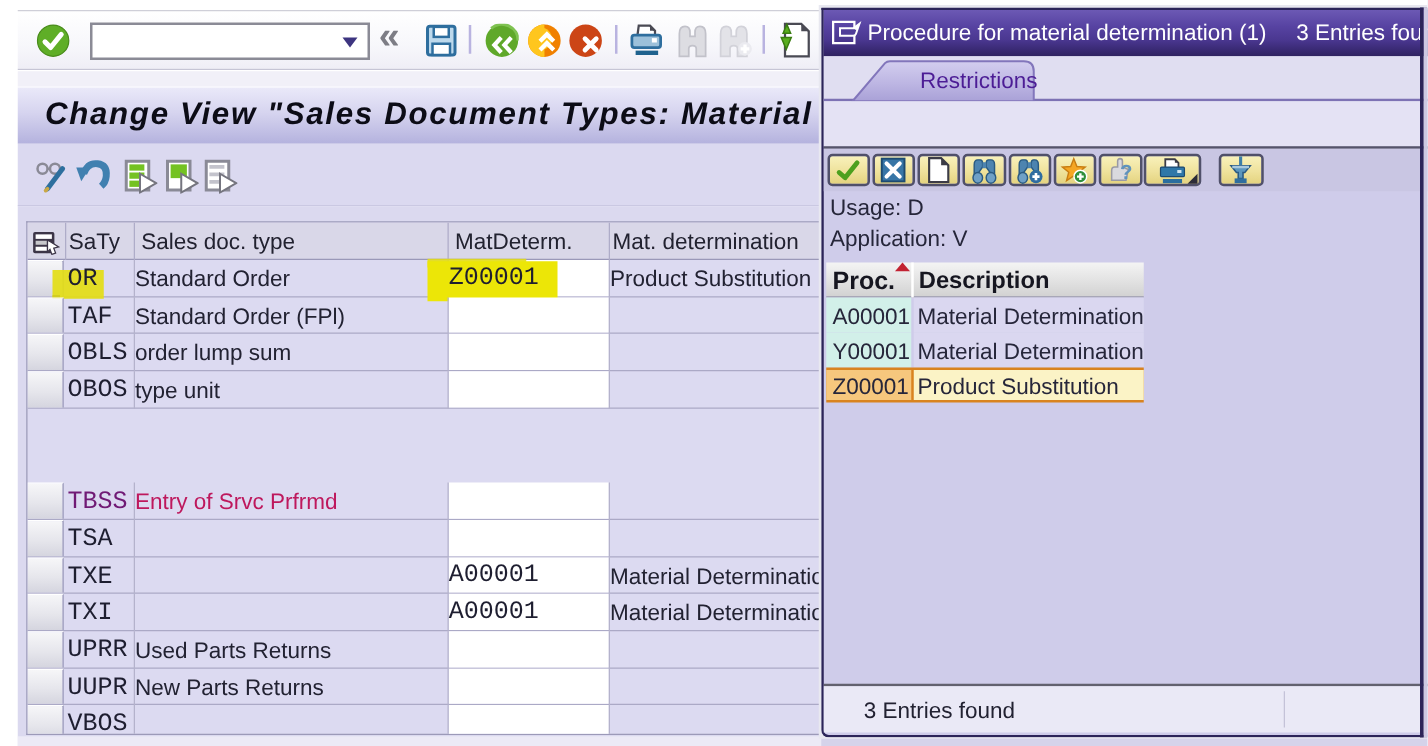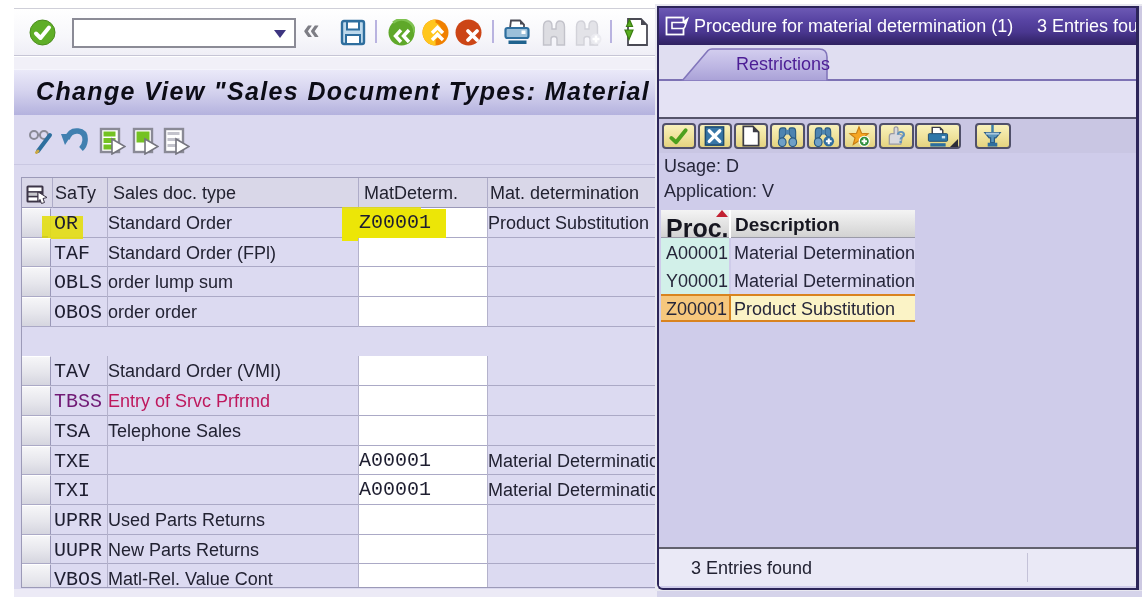--- a/index.html
+++ b/index.html
@@ -177,48 +177,38 @@
     <div class="abs mono" style="left:32px; top:4px; font-size:20px; color:#1e1e30;">OBLS</div>
     <div class="abs" style="left:86px; top:5px; font-size:18px; color:#222232;">order lump sum</div>
   </div>
   <div class="abs" style="left:0; top:119px; width:680px; height:30px; border-bottom:1px solid #aba9c6;">
     <div class="abs" style="left:0; top:0; width:29px; height:29px; background:linear-gradient(180deg,#f6f6f8 0%,#e6e6ec 55%,#d5d5df 100%); border-right:1px solid #9a98b8; border-top:1px solid #ffffff;"></div>
     <div class="abs" style="left:85px; top:0; width:1px; height:30px; background:#b4b2cc;"></div>
     <div class="abs" style="left:337px; top:0; width:128px; height:29px; background:#ffffff;"></div>
     <div class="abs" style="left:336px; top:0; width:1px; height:30px; background:#b4b2cc;"></div>
     <div class="abs" style="left:465px; top:0; width:1px; height:30px; background:#b4b2cc;"></div>
     <div class="abs mono" style="left:32px; top:4px; font-size:20px; color:#1e1e30;">OBOS</div>
-    <div class="abs" style="left:86px; top:5px; font-size:18px; color:#222232;">order order</div>
-  </div>
-  <div class="abs" style="left:0; top:178px; width:680px; height:30px; border-bottom:1px solid #aba9c6;">
-    <div class="abs" style="left:0; top:0; width:29px; height:29px; background:linear-gradient(180deg,#f6f6f8 0%,#e6e6ec 55%,#d5d5df 100%); border-right:1px solid #9a98b8; border-top:1px solid #ffffff;"></div>
-    <div class="abs" style="left:85px; top:0; width:1px; height:30px; background:#b4b2cc;"></div>
-    <div class="abs" style="left:337px; top:0; width:128px; height:29px; background:#ffffff;"></div>
-    <div class="abs" style="left:336px; top:0; width:1px; height:30px; background:#b4b2cc;"></div>
-    <div class="abs" style="left:465px; top:0; width:1px; height:30px; background:#b4b2cc;"></div>
-    <div class="abs mono" style="left:32px; top:4px; font-size:20px; color:#1e1e30;">TAV</div>
-    <div class="abs" style="left:86px; top:5px; font-size:18px; color:#222232;">Standard Order (VMI)</div>
+    <div class="abs" style="left:86px; top:5px; font-size:18px; color:#222232;">type unit</div>
   </div>
   <div class="abs" style="left:0; top:208px; width:680px; height:30px; border-bottom:1px solid #aba9c6;">
     <div class="abs" style="left:0; top:0; width:29px; height:29px; background:linear-gradient(180deg,#f6f6f8 0%,#e6e6ec 55%,#d5d5df 100%); border-right:1px solid #9a98b8; border-top:1px solid #ffffff;"></div>
     <div class="abs" style="left:85px; top:0; width:1px; height:30px; background:#b4b2cc;"></div>
     <div class="abs" style="left:337px; top:0; width:128px; height:29px; background:#ffffff;"></div>
     <div class="abs" style="left:336px; top:0; width:1px; height:30px; background:#b4b2cc;"></div>
     <div class="abs" style="left:465px; top:0; width:1px; height:30px; background:#b4b2cc;"></div>
     <div class="abs mono" style="left:32px; top:4px; font-size:20px; color:#701a75;">TBSS</div>
     <div class="abs" style="left:86px; top:5px; font-size:18px; color:#be185d;">Entry of Srvc Prfrmd</div>
   </div>
   <div class="abs" style="left:0; top:238px; width:680px; height:30px; border-bottom:1px solid #aba9c6;">
     <div class="abs" style="left:0; top:0; width:29px; height:29px; background:linear-gradient(180deg,#f6f6f8 0%,#e6e6ec 55%,#d5d5df 100%); border-right:1px solid #9a98b8; border-top:1px solid #ffffff;"></div>
     <div class="abs" style="left:85px; top:0; width:1px; height:30px; background:#b4b2cc;"></div>
     <div class="abs" style="left:337px; top:0; width:128px; height:29px; background:#ffffff;"></div>
     <div class="abs" style="left:336px; top:0; width:1px; height:30px; background:#b4b2cc;"></div>
     <div class="abs" style="left:465px; top:0; width:1px; height:30px; background:#b4b2cc;"></div>
     <div class="abs mono" style="left:32px; top:4px; font-size:20px; color:#1e1e30;">TSA</div>
-    <div class="abs" style="left:86px; top:5px; font-size:18px; color:#222232;">Telephone Sales</div>
   </div>
   <div class="abs" style="left:0; top:268px; width:680px; height:29px; border-bottom:1px solid #aba9c6;">
     <div class="abs" style="left:0; top:0; width:29px; height:28px; background:linear-gradient(180deg,#f6f6f8 0%,#e6e6ec 55%,#d5d5df 100%); border-right:1px solid #9a98b8; border-top:1px solid #ffffff;"></div>
     <div class="abs" style="left:85px; top:0; width:1px; height:29px; background:#b4b2cc;"></div>
     <div class="abs" style="left:337px; top:0; width:128px; height:28px; background:#ffffff;"></div>
     <div class="abs" style="left:336px; top:0; width:1px; height:29px; background:#b4b2cc;"></div>
     <div class="abs" style="left:465px; top:0; width:1px; height:29px; background:#b4b2cc;"></div>
     <div class="abs mono" style="left:32px; top:4px; font-size:20px; color:#1e1e30;">TXE</div>
     <div class="abs mono" style="left:337px; top:3px; font-size:20px; color:#1e1e30;">A00001</div>
     <div class="abs" style="left:466px; top:5px; font-size:18px; color:#222232; white-space:nowrap;">Material Determination</div>
@@ -251,21 +241,20 @@
     <div class="abs mono" style="left:32px; top:4px; font-size:20px; color:#1e1e30;">UUPR</div>
     <div class="abs" style="left:86px; top:5px; font-size:18px; color:#222232;">New Parts Returns</div>
   </div>
   <div class="abs" style="left:0; top:386px; width:680px; height:30px; border-bottom:1px solid #aba9c6;">
     <div class="abs" style="left:0; top:0; width:29px; height:29px; background:linear-gradient(180deg,#f6f6f8 0%,#e6e6ec 55%,#d5d5df 100%); border-right:1px solid #9a98b8; border-top:1px solid #ffffff;"></div>
     <div class="abs" style="left:85px; top:0; width:1px; height:30px; background:#b4b2cc;"></div>
     <div class="abs" style="left:337px; top:0; width:128px; height:29px; background:#ffffff;"></div>
     <div class="abs" style="left:336px; top:0; width:1px; height:30px; background:#b4b2cc;"></div>
     <div class="abs" style="left:465px; top:0; width:1px; height:30px; background:#b4b2cc;"></div>
     <div class="abs mono" style="left:32px; top:4px; font-size:20px; color:#1e1e30;">VBOS</div>
-    <div class="abs" style="left:86px; top:5px; font-size:18px; color:#222232;">Matl-Rel. Value Cont</div>
   </div>
   </div>
 
   <div class="abs" style="left:14px; top:589px; width:680px; height:8px; background:#eceaf6;"></div>
 
   <div class="abs" style="left:655px; top:4px; width:487px; height:587px; background:#e8e8f0;"></div>
   <div class="abs" style="left:657px; top:6px; width:485px; height:584px; background:#cfccea;
        border:2px solid #2c2559; border-right:none; border-radius:0 0 0 6px;"></div>
 
   <div class="abs" style="left:659px; top:8px; width:483px; height:37px;
@@ -352,21 +341,21 @@
       <path d="M4.5 9 L18.5 9" stroke="#a8c8dd" stroke-width="2"></path>
       <rect x="6.5" y="18.5" width="10" height="4" fill="#2f6e9e"></rect>
     </svg>
   <div class="abs" style="left:950px; top:139px; width:0; height:0; border-left:8px solid transparent; border-bottom:8px solid #2c2c38;"></div>
 
   <div class="abs" style="left:664px; top:156px; font-size:18px; color:#26263a;">Usage: D</div>
   <div class="abs" style="left:664px; top:181px; font-size:18px; color:#26263a;">Application: V</div>
 
   <div class="abs" style="left:661px; top:210px; width:254px; height:28px; background:linear-gradient(180deg,#f4f4f4 0%,#e2e2e2 55%,#d2d2d2 100%); border-bottom:1px solid #9a9aa8;">
     <div class="abs" style="left:68px; top:0; width:2px; height:28px; background:#ffffff;"></div>
-    <div class="abs" style="left:5px; top:4px; font-size:25px; font-weight:bold; color:#161620;">Proc.</div>
+    <div class="abs" style="left:5px; top:4px; font-size:20px; font-weight:bold; color:#161620;">Proc.</div>
     <div class="abs" style="left:74px; top:4px; font-size:19px; font-weight:bold; color:#161620;">Description</div>
     <div class="abs" style="left:55px; top:0px; width:0; height:0; border-left:6px solid transparent; border-right:6px solid transparent; border-bottom:7px solid #c22232;"></div>
   </div>
   <div class="abs" style="left:661px; top:238px; width:254px; height:28px;">
     <div class="abs" style="left:0; top:0px; width:68px; height:28px; background:#d2f0e9;"></div>
     <div class="abs" style="left:70px; top:0px; width:184px; height:28px; background:#dad7f0;"></div>
     <div class="abs" style="left:5px; top:5px; font-size:18px; color:#26263a;">A00001</div>
     <div class="abs" style="left:73px; top:5px; font-size:18px; color:#26263a; white-space:nowrap;">Material Determination</div>
   </div>
   <div class="abs" style="left:661px; top:266px; width:254px; height:28px;">

